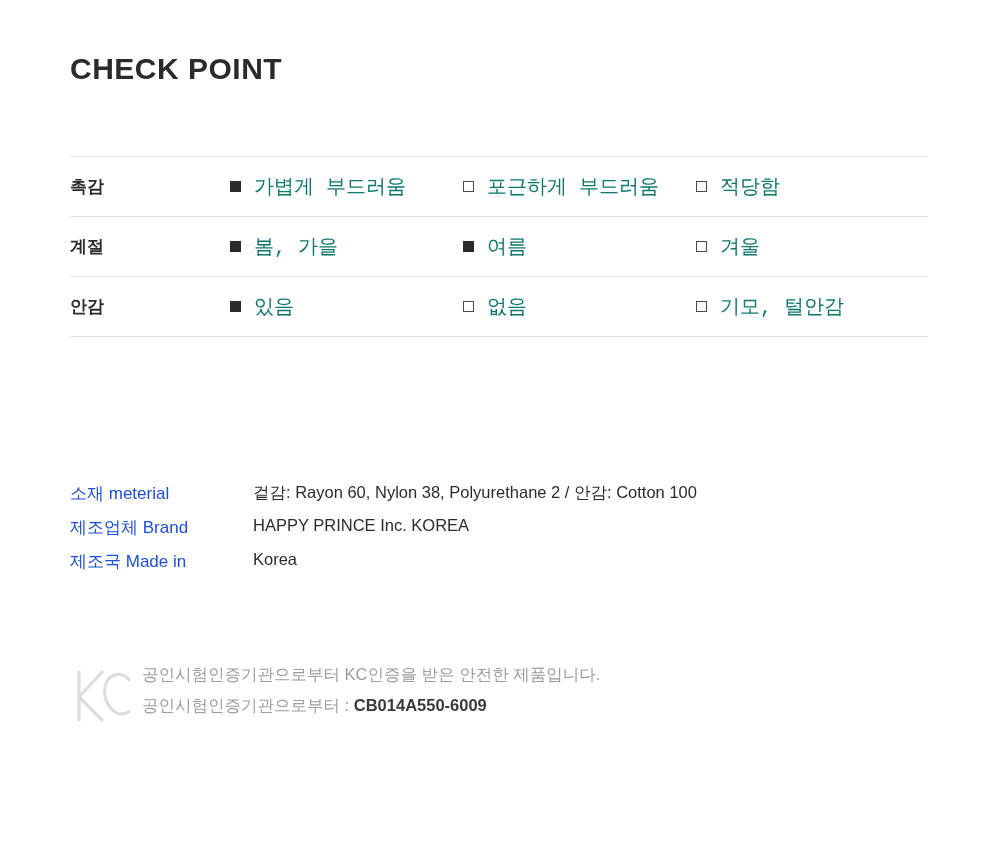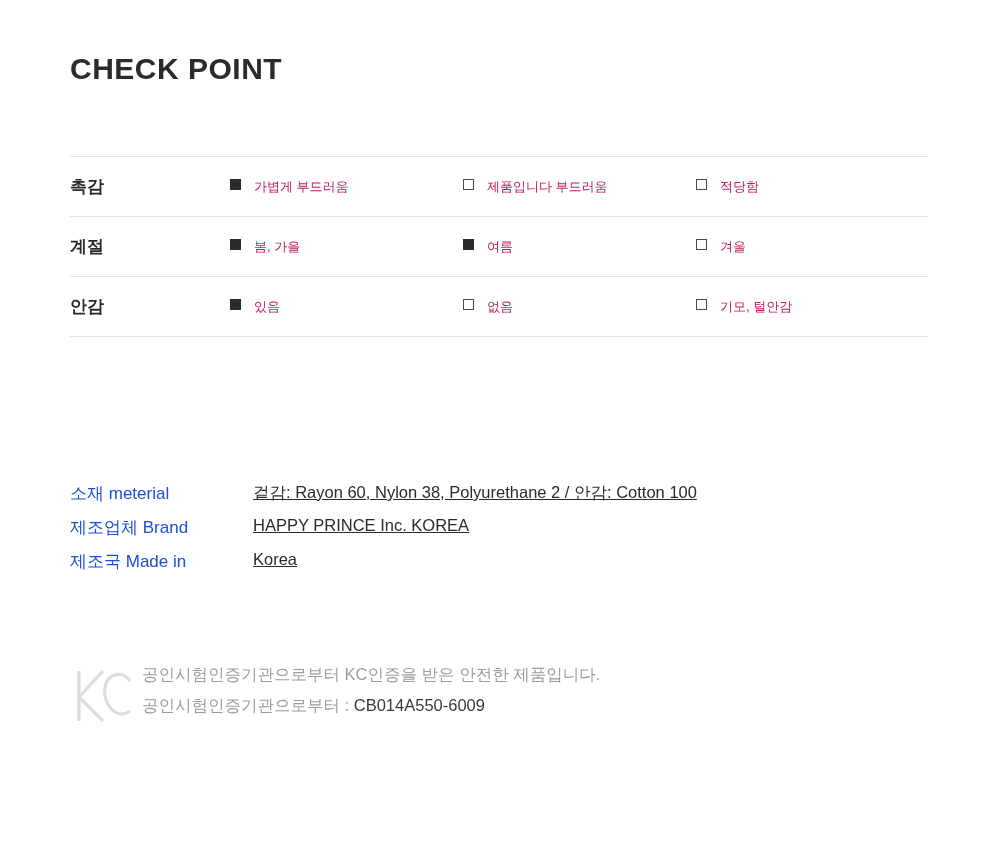--- a/index.html
+++ b/index.html
@@ -46,32 +46,33 @@
   .check-table tr {
     border-bottom: 1px solid #e2e2e2;
   }
   .check-table tr:first-child {
     border-top: 1px solid #e2e2e2;
   }
   .check-table td {
     padding: 0;
     height: 60px;
     vertical-align: middle;
+    font-family: Liberation Mono, monospace;
   }
   .row-label {
     width: 160px;
     font-size: 17px;
     font-weight: bold;
     color: #2b2b2b;
     padding-left: 4px;
   }
   .opt {
     width: 233px;
-    font-size: 13px;
-    color: #be185d;
+    font-size: 20px;
+    color: #0f766e;
     white-space: nowrap;
   }
   .opt.last { width: auto; }
 
   .box {
     display: inline-block;
     width: 11px;
     height: 11px;
     border: 1.6px solid #4a4a4a;
     margin-right: 13px;
@@ -97,21 +98,20 @@
   }
   .info-key {
     width: 183px;
     font-size: 17px;
     color: #1d4ed8;
     flex: 0 0 183px;
   }
   .info-val {
     font-size: 16.5px;
     color: #2b2b2b;
-    text-decoration: underline;
   }
 
   
   .kc-block {
     position: absolute;
     left: 70px;
     top: 655px;
     width: 860px;
     display: flex;
     align-items: flex-start;
@@ -123,38 +123,39 @@
     opacity: 0.85;
   }
   .kc-text {
     padding-top: 4px;
     font-size: 16.5px;
     line-height: 1.85;
     color: #9c9c9c;
   }
   .kc-text .strong {
     color: #3a3a3a;
+    font-weight: bold;
   }
 </style>
 </head>
 <body>
 
 <div class="page">
 
   <div class="title">CHECK POINT</div>
 
   <table class="check-table">
     <tbody>
       <tr>
         <td class="row-label">촉감</td>
         <td class="opt">
           <span class="box checked"></span><span>가볍게 부드러움</span>
         </td>
         <td class="opt">
-          <span class="box"></span><span>제품입니다 부드러움</span>
+          <span class="box"></span><span>포근하게 부드러움</span>
         </td>
         <td class="opt last">
           <span class="box"></span><span>적당함</span>
         </td>
       </tr>
       <tr>
         <td class="row-label">계절</td>
         <td class="opt">
           <span class="box checked"></span><span>봄, 가을</span>
         </td>

